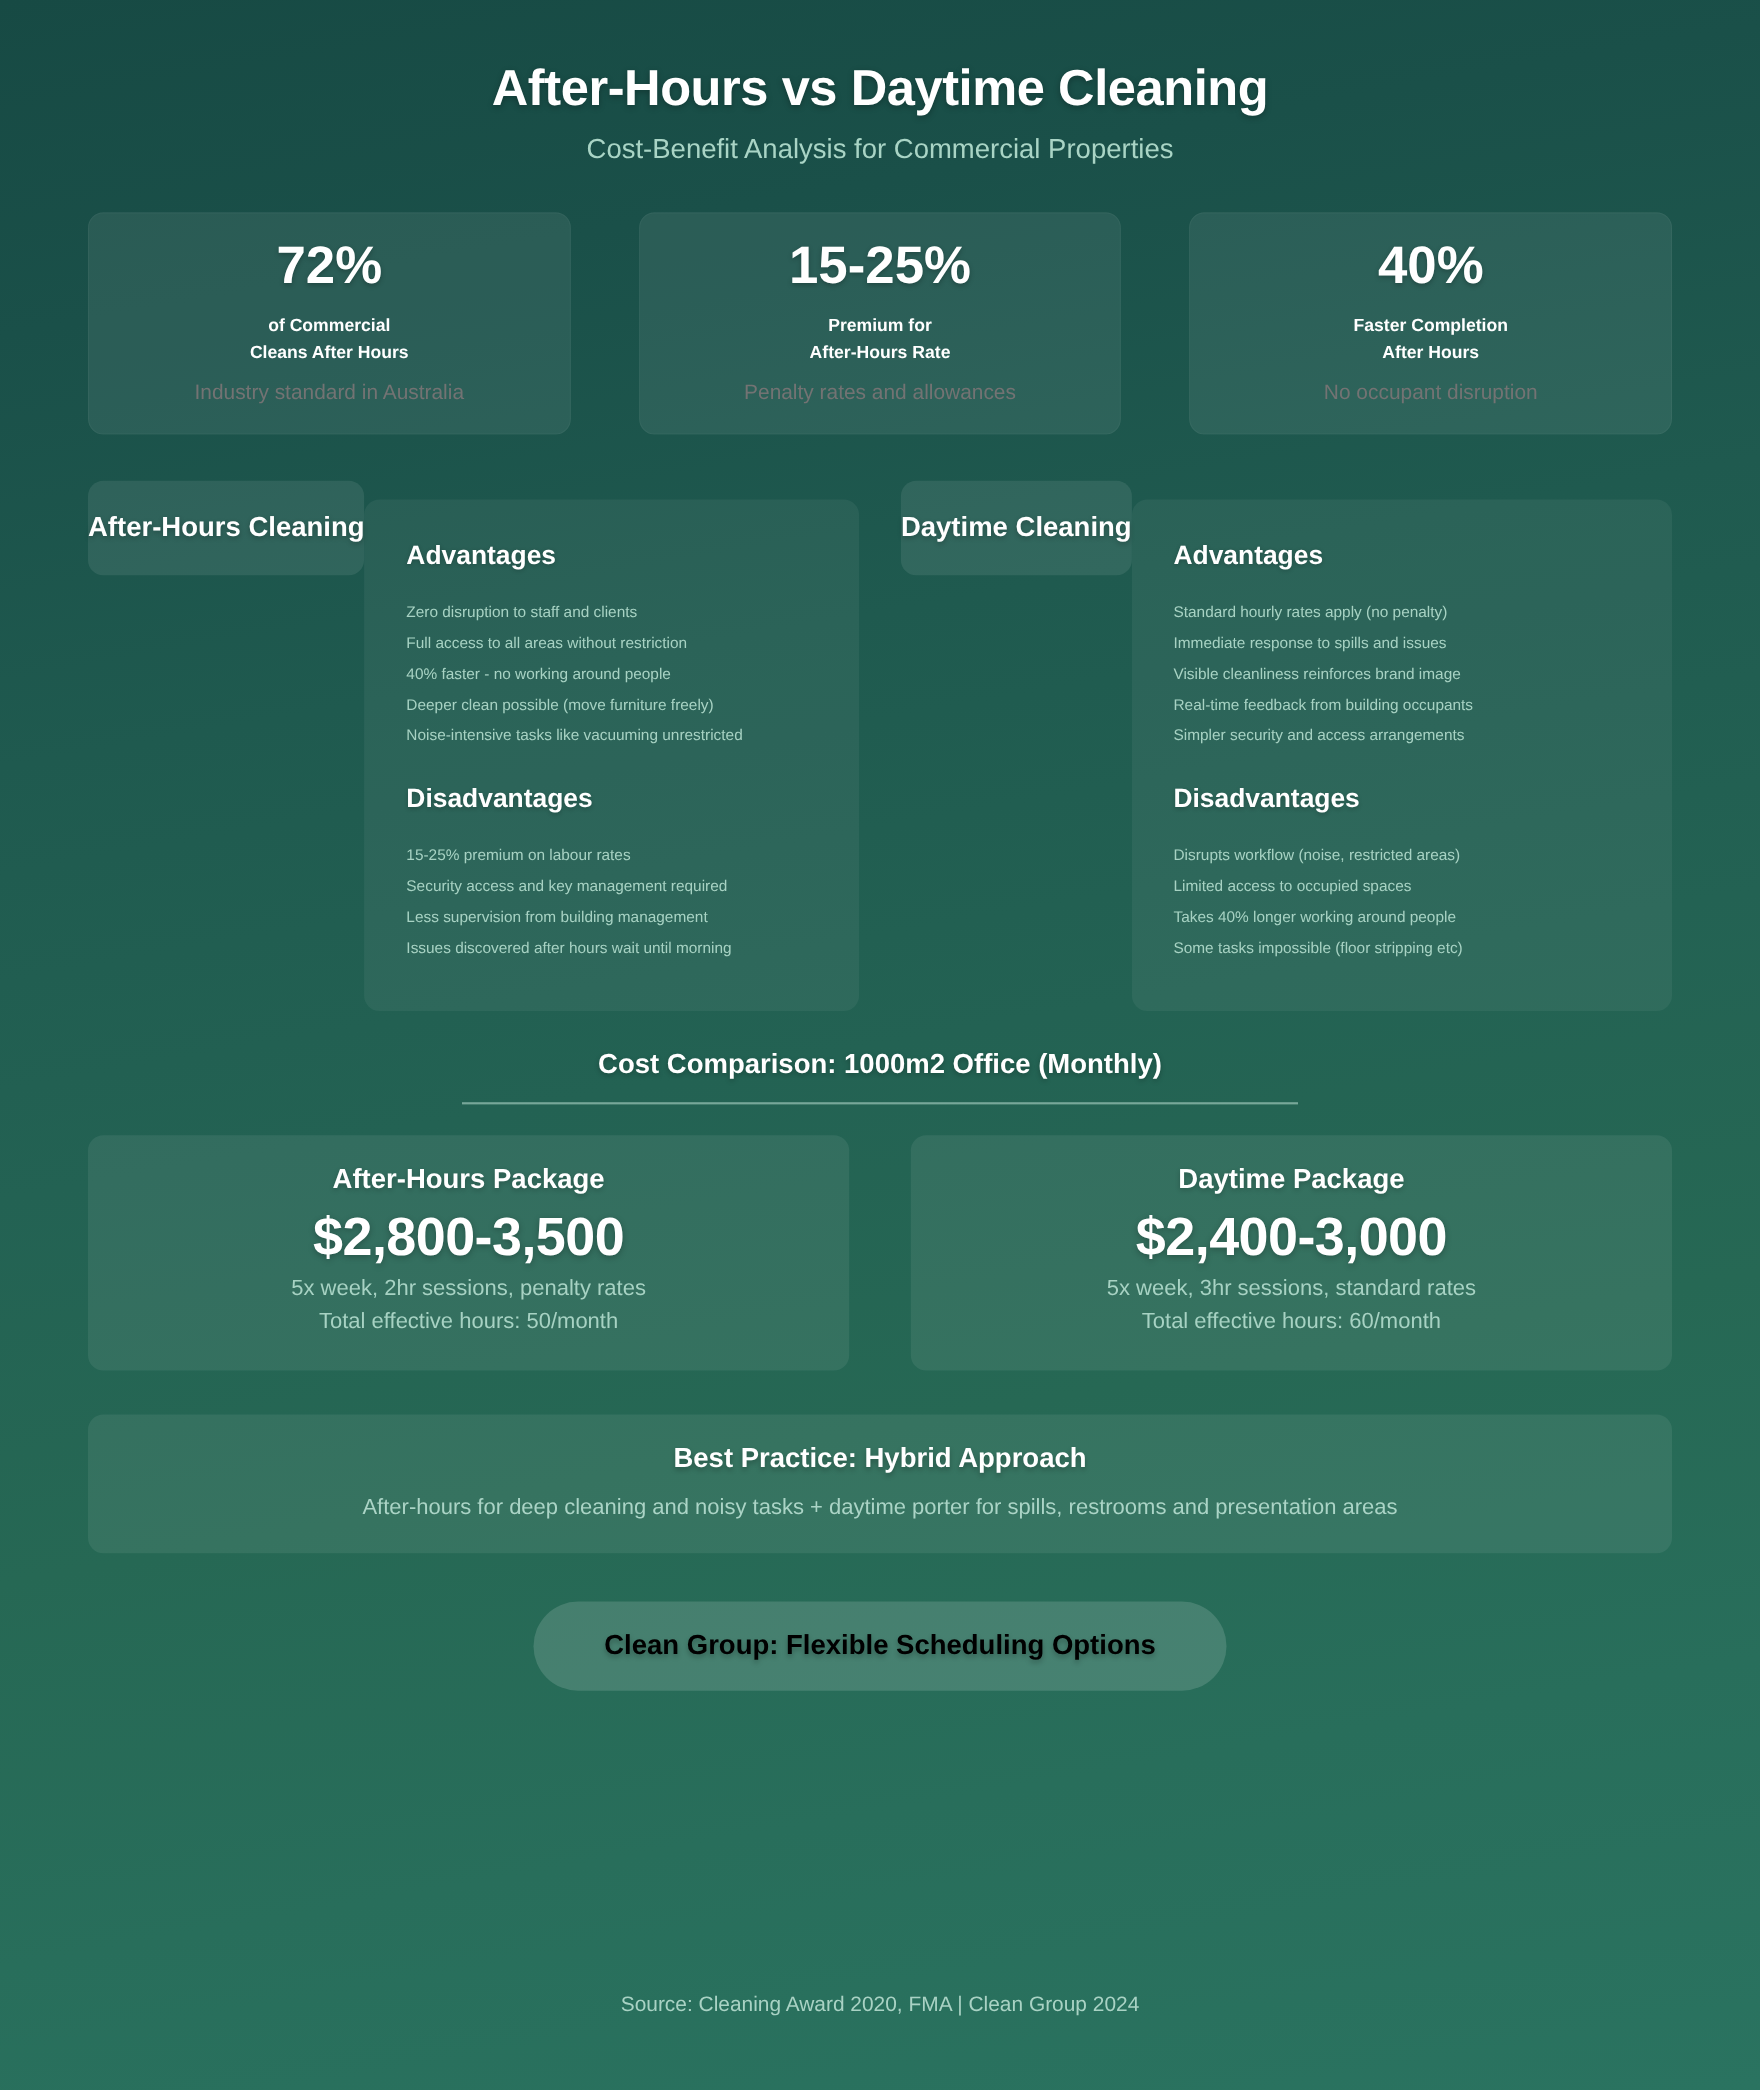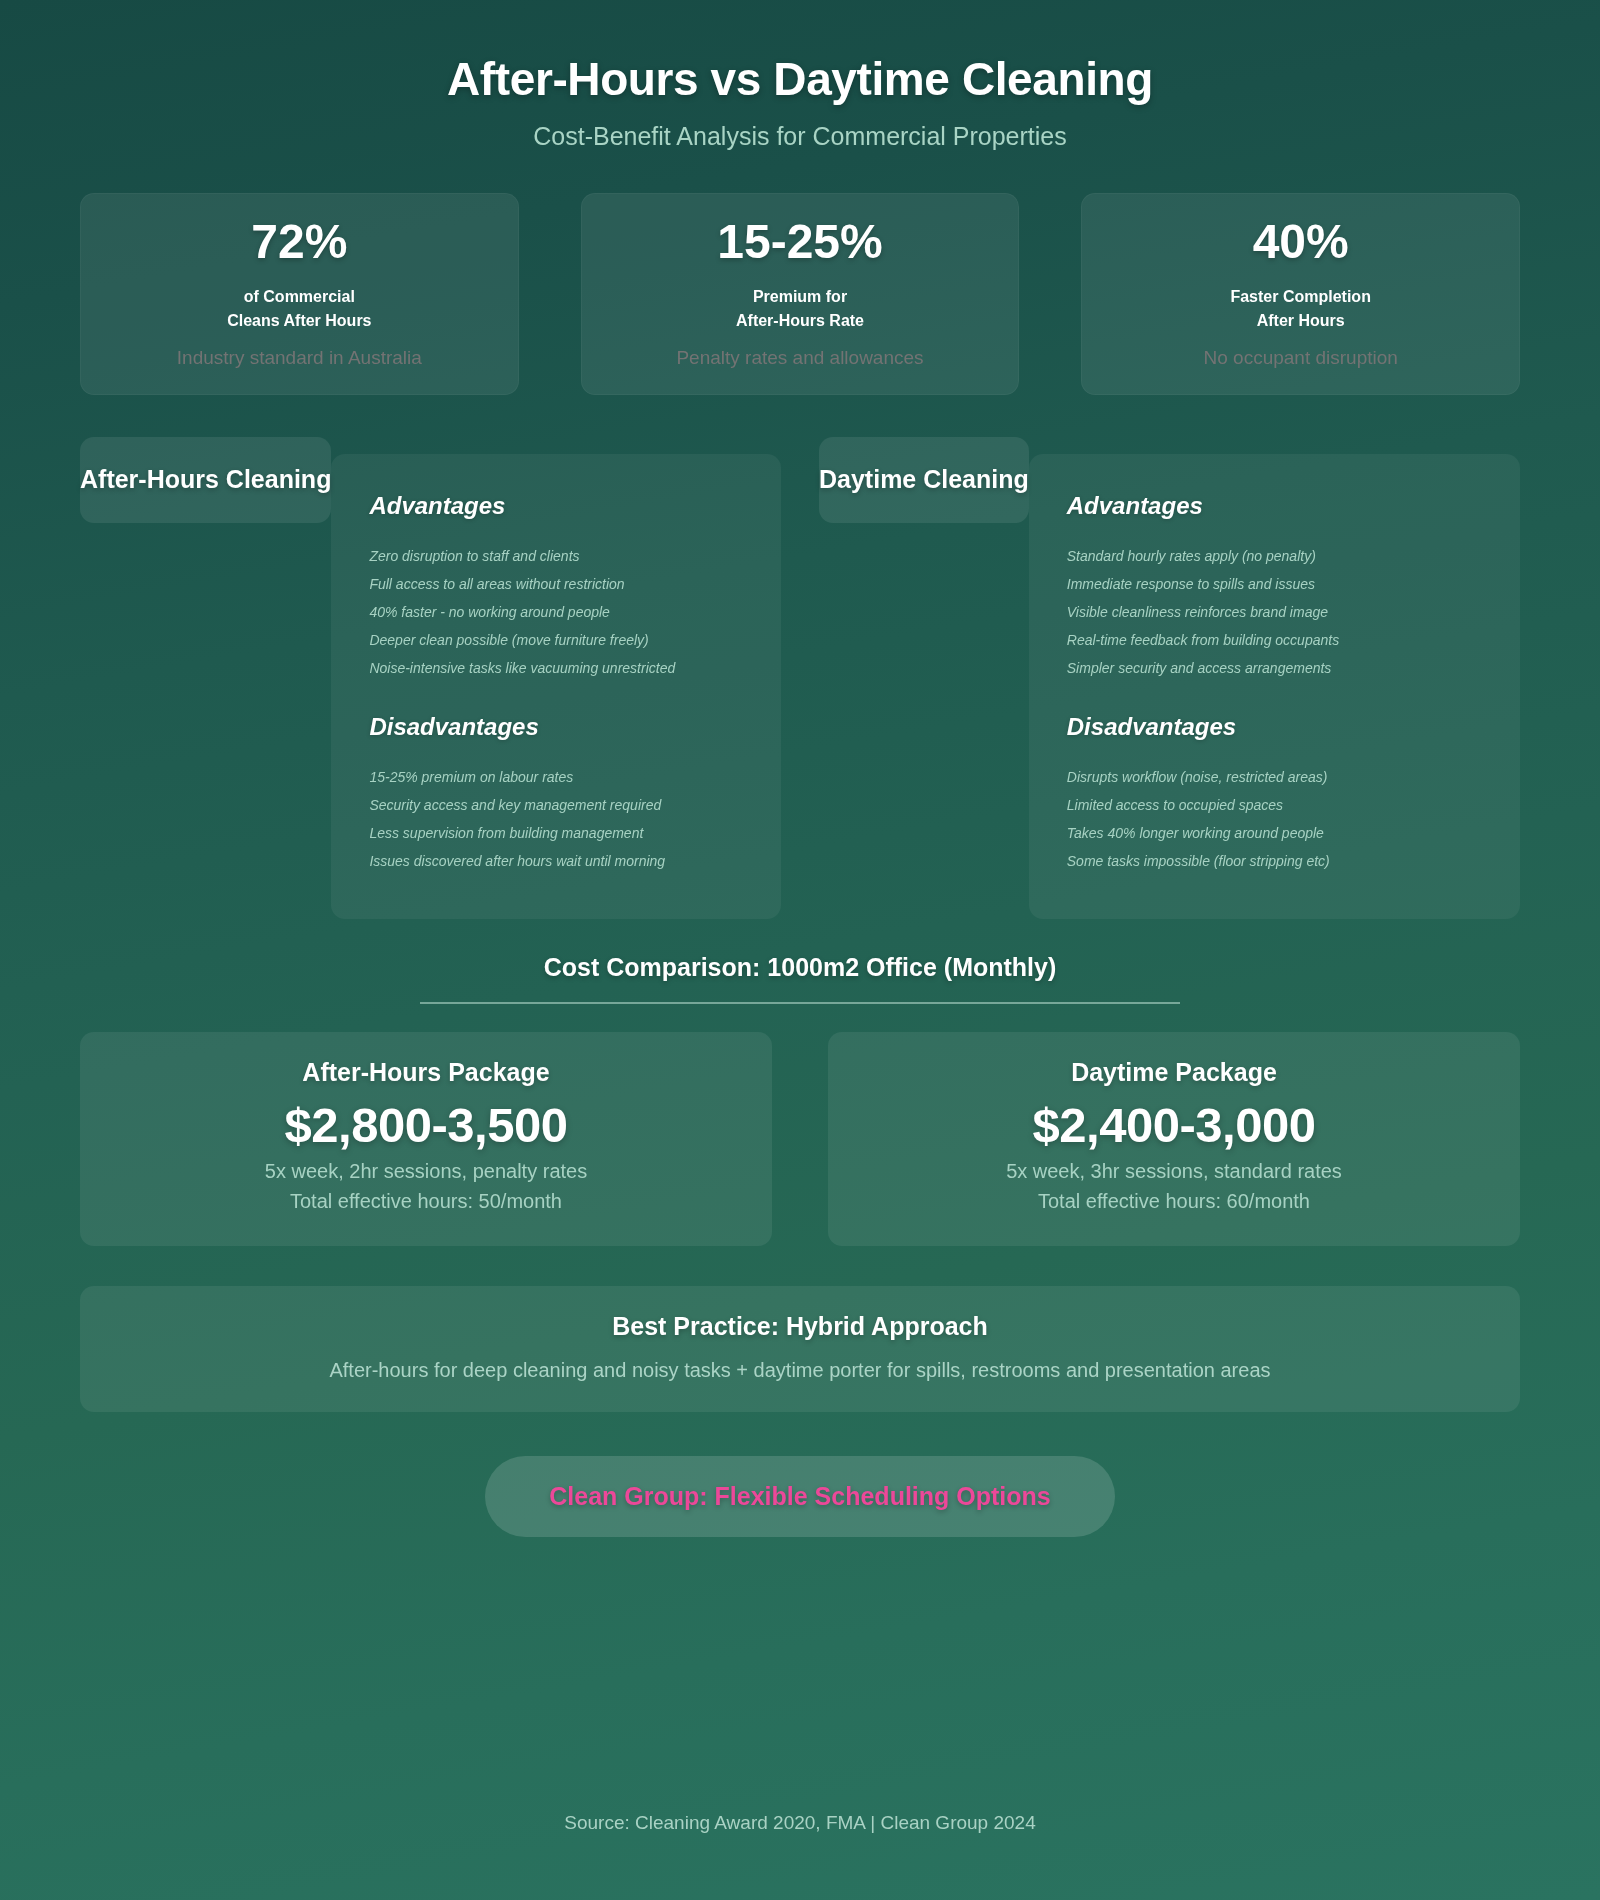--- a/index.html
+++ b/index.html
@@ -103,21 +103,20 @@
     color:#ffffff;
     text-shadow:0 2px 5px rgba(0,0,0,.25);
   }
 
   .col-body {
     margin-top:17px;
     background:rgba(255,255,255,.055);
     border-radius:14px;
     padding:38px 38px 44px 38px;
     flex:1;
-    font-style:italic;
   }
 
   .group-title {
     font-size:24px;
     font-weight:bold;
     color:#ffffff;
     margin-bottom:22px;
     text-shadow:0 1px 4px rgba(0,0,0,.22);
   }
   .group-title.second { margin-top:30px; }
@@ -203,21 +202,21 @@
 
   
   .cta-wrap { text-align:center; margin-top:44px; }
   .cta {
     display:inline-block;
     background:rgba(255,255,255,.145);
     border-radius:44px;
     padding:26px 64px;
     font-size:25px;
     font-weight:bold;
-    color:#ec4899;
+    color:#000000;
     text-shadow:0 2px 5px rgba(0,0,0,.25);
     border:none;
     cursor:pointer;
     font-family:"Liberation Sans", sans-serif;
   }
 
   
   .footer {
     position:absolute;
     left:0;

